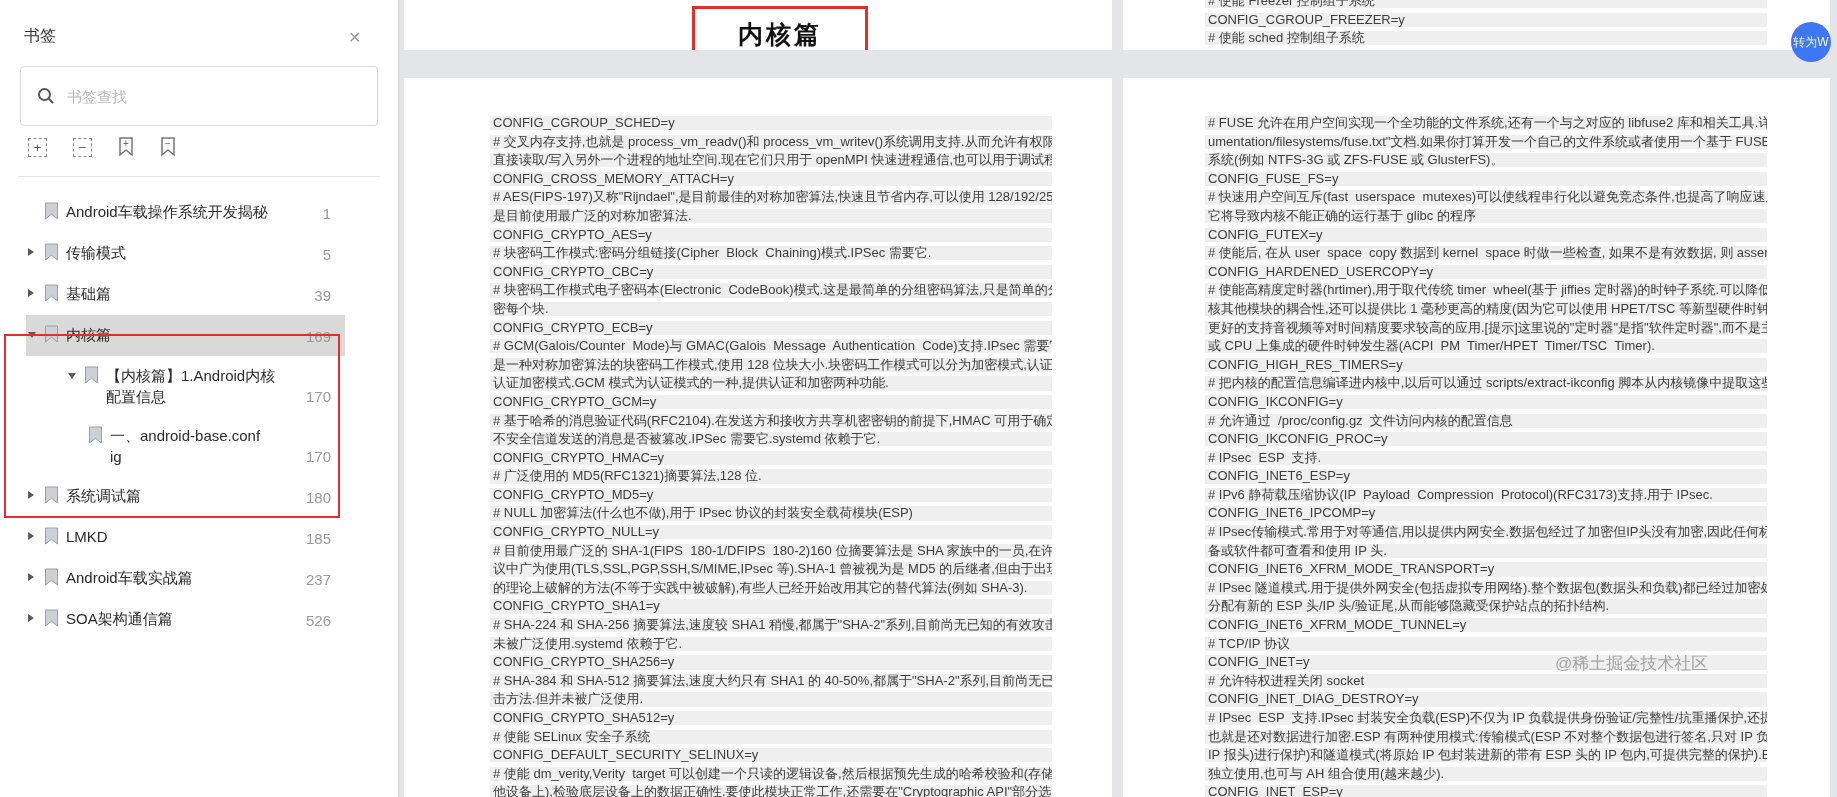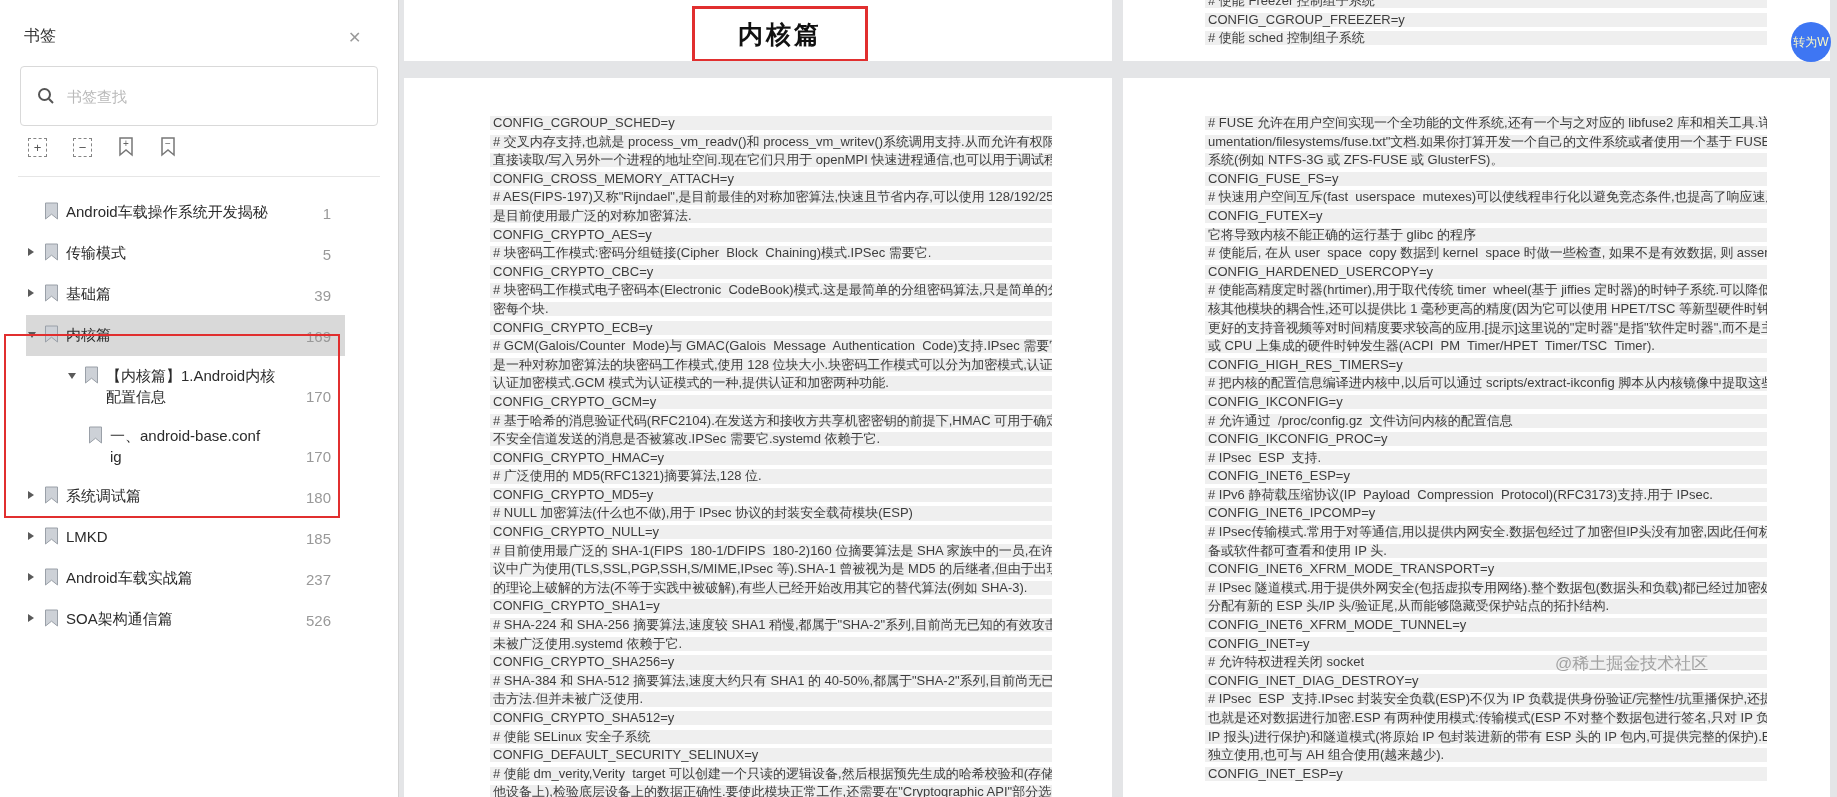--- a/index.html
+++ b/index.html
@@ -42,21 +42,21 @@
   .num{position:absolute;right:14px;bottom:11px;font-size:15px;color:#999;}
   .tree-row.selected{background:linear-gradient(to right,transparent 26px,#d9d9d9 26px);}
   .redbox{position:absolute;border:2px solid #e12f2f;box-sizing:border-box;z-index:9;pointer-events:none;}
   #sb-redbox{left:4px;top:334px;width:336px;height:184px;}
 
   
   .main{position:absolute;left:399px;top:0;width:1438px;height:797px;}
   .col{position:absolute;top:0;height:797px;}
   #col1{left:5px;width:708px;}
   #col2{left:724px;width:707px;}
-  .prevpage{position:absolute;top:0;left:0;right:0;height:61px;background:#fff;overflow:hidden;}
+  .prevpage{position:absolute;top:0;left:0;right:0;height:50px;background:#fff;overflow:hidden;}
   .curpage{position:absolute;top:78px;left:0;right:0;bottom:0;background:#fff;overflow:hidden;}
   .textblock{position:absolute;left:86px;width:562px;top:38px;}
   #col2 .textblock{left:82px;}
   .prevblock{position:absolute;left:82px;width:562px;top:-6px;}
   .pline{height:14.3px;line-height:14.7px;margin-bottom:4.3px;background:#efefef;font-size:13px;
          color:#3d3d3d;white-space:pre;overflow:hidden;padding:0 3px;box-sizing:border-box;}
   .title-redbox{position:absolute;left:288px;top:6px;width:176px;height:56px;border:3px solid #e12f2f;
                 box-sizing:border-box;display:flex;align-items:center;justify-content:center;background:#fff;}
   .title-redbox span{font-size:25px;font-weight:bold;color:#111;letter-spacing:3px;}
   .convert{position:absolute;left:1392px;top:22px;width:40px;height:40px;border-radius:50%;
@@ -249,22 +249,22 @@
           <div class="pline"># 使能 sched 控制组子系统</div>
         </div>
     </div>
     <div class="curpage">
       <div class="textblock">
           <div class="pline"># FUSE 允许在用户空间实现一个全功能的文件系统,还有一个与之对应的 libfuse2 库和相关工具.详见"Doc</div>
           <div class="pline">umentation/filesystems/fuse.txt"文档.如果你打算开发一个自己的文件系统或者使用一个基于 FUSE 的文件</div>
           <div class="pline">系统(例如 NTFS-3G 或 ZFS-FUSE 或 GlusterFS)。</div>
           <div class="pline">CONFIG_FUSE_FS=y</div>
           <div class="pline"># 快速用户空间互斥(fast  userspace  mutexes)可以使线程串行化以避免竞态条件,也提高了响应速度.禁用</div>
+          <div class="pline">它将导致内核不能正确的运行基于 glibc 的程序</div>
           <div class="pline">CONFIG_FUTEX=y</div>
-          <div class="pline">它将导致内核不能正确的运行基于 glibc 的程序</div>
           <div class="pline"># 使能后, 在从 user  space  copy 数据到 kernel  space 时做一些检查, 如果不是有效数据, 则 assert</div>
           <div class="pline">CONFIG_HARDENED_USERCOPY=y</div>
           <div class="pline"># 使能高精度定时器(hrtimer),用于取代传统 timer  wheel(基于 jiffies 定时器)的时钟子系统.可以降低与内</div>
           <div class="pline">核其他模块的耦合性,还可以提供比 1 毫秒更高的精度(因为它可以使用 HPET/TSC 等新型硬件时钟源),可以</div>
           <div class="pline">更好的支持音视频等对时间精度要求较高的应用.[提示]这里说的"定时器"是指"软件定时器",而不是主板</div>
           <div class="pline">或 CPU 上集成的硬件时钟发生器(ACPI  PM  Timer/HPET  Timer/TSC  Timer).</div>
           <div class="pline">CONFIG_HIGH_RES_TIMERS=y</div>
           <div class="pline"># 把内核的配置信息编译进内核中,以后可以通过 scripts/extract-ikconfig 脚本从内核镜像中提取这些信息</div>
           <div class="pline">CONFIG_IKCONFIG=y</div>
           <div class="pline"># 允许通过  /proc/config.gz  文件访问内核的配置信息</div>
@@ -272,20 +272,21 @@
           <div class="pline"># IPsec  ESP  支持.</div>
           <div class="pline">CONFIG_INET6_ESP=y</div>
           <div class="pline"># IPv6 静荷载压缩协议(IP  Payload  Compression  Protocol)(RFC3173)支持.用于 IPsec.</div>
           <div class="pline">CONFIG_INET6_IPCOMP=y</div>
           <div class="pline"># IPsec传输模式.常用于对等通信,用以提供内网安全.数据包经过了加密但IP头没有加密,因此任何标准设</div>
           <div class="pline">备或软件都可查看和使用 IP 头.</div>
           <div class="pline">CONFIG_INET6_XFRM_MODE_TRANSPORT=y</div>
           <div class="pline"># IPsec 隧道模式.用于提供外网安全(包括虚拟专用网络).整个数据包(数据头和负载)都已经过加密处理且</div>
           <div class="pline">分配有新的 ESP 头/IP 头/验证尾,从而能够隐藏受保护站点的拓扑结构.</div>
           <div class="pline">CONFIG_INET6_XFRM_MODE_TUNNEL=y</div>
+          <div class="pline"># TCP/IP 协议</div>
           <div class="pline">CONFIG_INET=y</div>
           <div class="pline"># 允许特权进程关闭 socket</div>
           <div class="pline">CONFIG_INET_DIAG_DESTROY=y</div>
           <div class="pline"># IPsec  ESP  支持.IPsec 封装安全负载(ESP)不仅为 IP 负载提供身份验证/完整性/抗重播保护,还提供保密性,</div>
           <div class="pline">也就是还对数据进行加密.ESP 有两种使用模式:传输模式(ESP 不对整个数据包进行签名,只对 IP 负载(不含</div>
           <div class="pline">IP 报头)进行保护)和隧道模式(将原始 IP 包封装进新的带有 ESP 头的 IP 包内,可提供完整的保护).ESP 可以</div>
           <div class="pline">独立使用,也可与 AH 组合使用(越来越少).</div>
           <div class="pline">CONFIG_INET_ESP=y</div>
         </div>
     </div>

